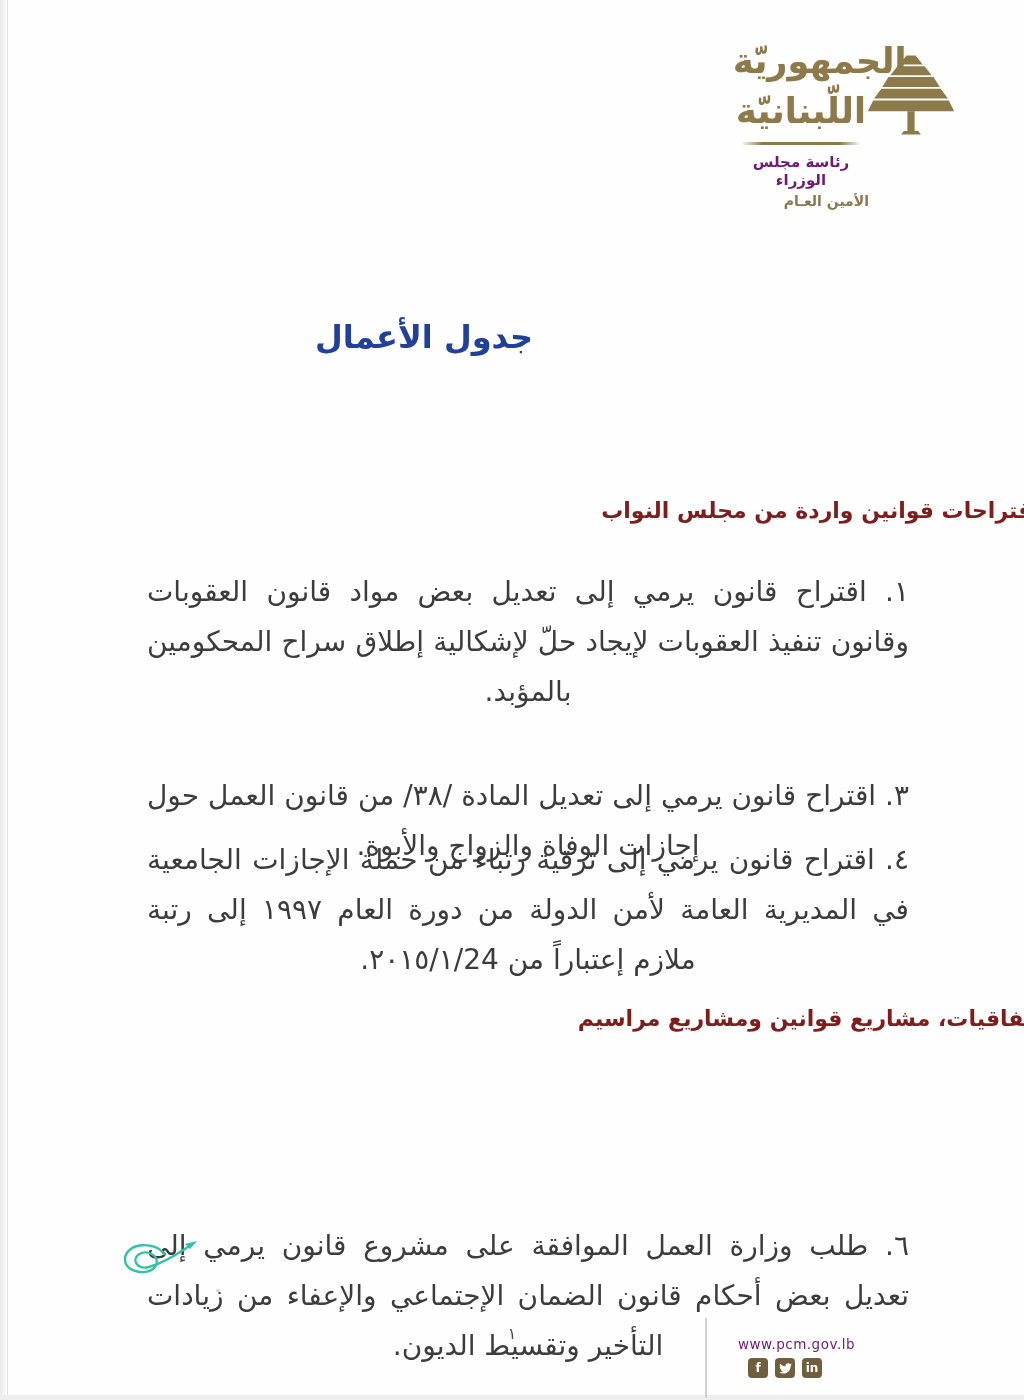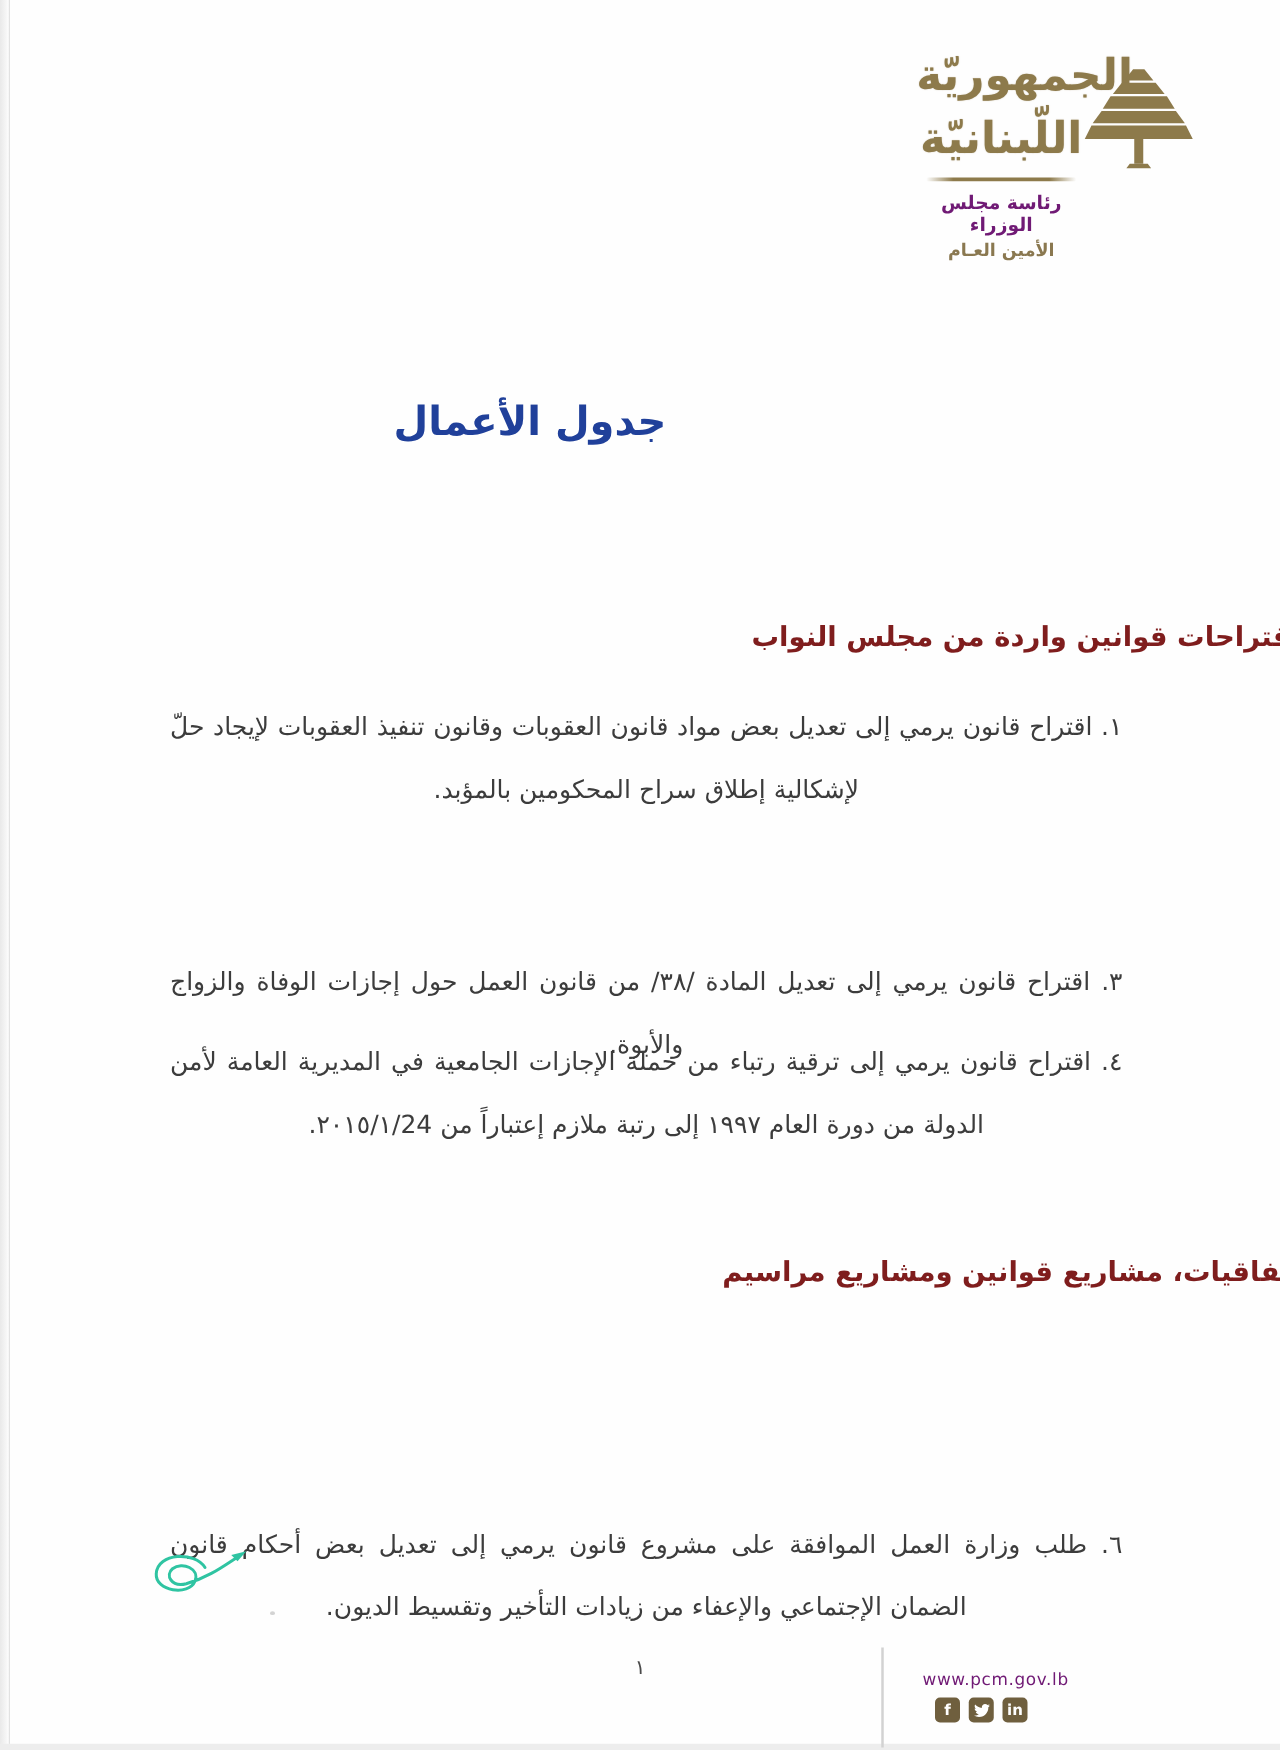--- a/index.html
+++ b/index.html
@@ -15,35 +15,35 @@
     background:linear-gradient(to right,#e9e9e9,#f6f6f6 70%,transparent);border-right:1px solid #e2e2e2;}
   .edge-bottom{position:absolute;left:0;top:1395px;width:1024px;height:5px;background:#ededed;}
 
   
   .brand{position:absolute;left:733px;top:36px;width:136px;text-align:center;color:#8d7a4b;}
   .calli{font-weight:bold;font-size:35px;line-height:50px;letter-spacing:1px;
     text-shadow:0 0 1px rgba(141,122,75,.45);}
   .brand-rule{margin:6px auto 0 auto;width:120px;height:3px;border-radius:2px;
     background:linear-gradient(to right,rgba(141,122,75,0),#8d7a4b 18%,#8d7a4b 82%,rgba(141,122,75,0));}
   .org{margin-top:8px;font-size:15px;font-weight:bold;color:#701a75;}
-  .org2{margin-top:4px;font-size:14px;font-weight:bold;color:#8a7850;}
+  .org2{margin-top:4px;font-size:14px;font-weight:bold;color:#8a7850;text-align:right;}
   .cedar{position:absolute;left:866px;top:50px;width:90px;height:90px;}
   .cedar path,.cedar rect,.cedar polygon{fill:#8d7a4b;}
 
   
   .doc-title{position:absolute;left:0;top:318px;width:848px;margin:0;text-align:center;
     font-size:32px;font-weight:bold;color:#20409a;}
   .sec{position:absolute;left:0;width:1024px;margin:16px;text-align:right;
     font-size:22px;font-weight:bold;color:#7f1d1d;}
   .sec1{top:482px;}
   .sec2{top:990px;}
 
   
-  .item{position:absolute;left:132px;width:762px;margin:4px;direction:rtl;
-    font-size:20px;line-height:50px;color:#3c3c3c;
+  .item{position:absolute;left:132px;width:762px;margin:15px;direction:rtl;
+    font-size:28px;line-height:50px;color:#3c3c3c;
     text-align:justify;text-align-last:center;}
   .item.single{text-align-last:right;}
   .item .num{font-weight:normal;}
   .i1{top:552px;} .i2{top:650px;} .i3{top:756px;} .i4{top:820px;}
   .i5{top:1058px;} .i6{top:1206px;}
 
   
   .signature{position:absolute;left:110px;top:1236px;width:96px;height:54px;}
   .speck{position:absolute;left:216px;top:1289px;width:4px;height:3px;border-radius:50%;
     background:#b5b5b5;opacity:.6;}

